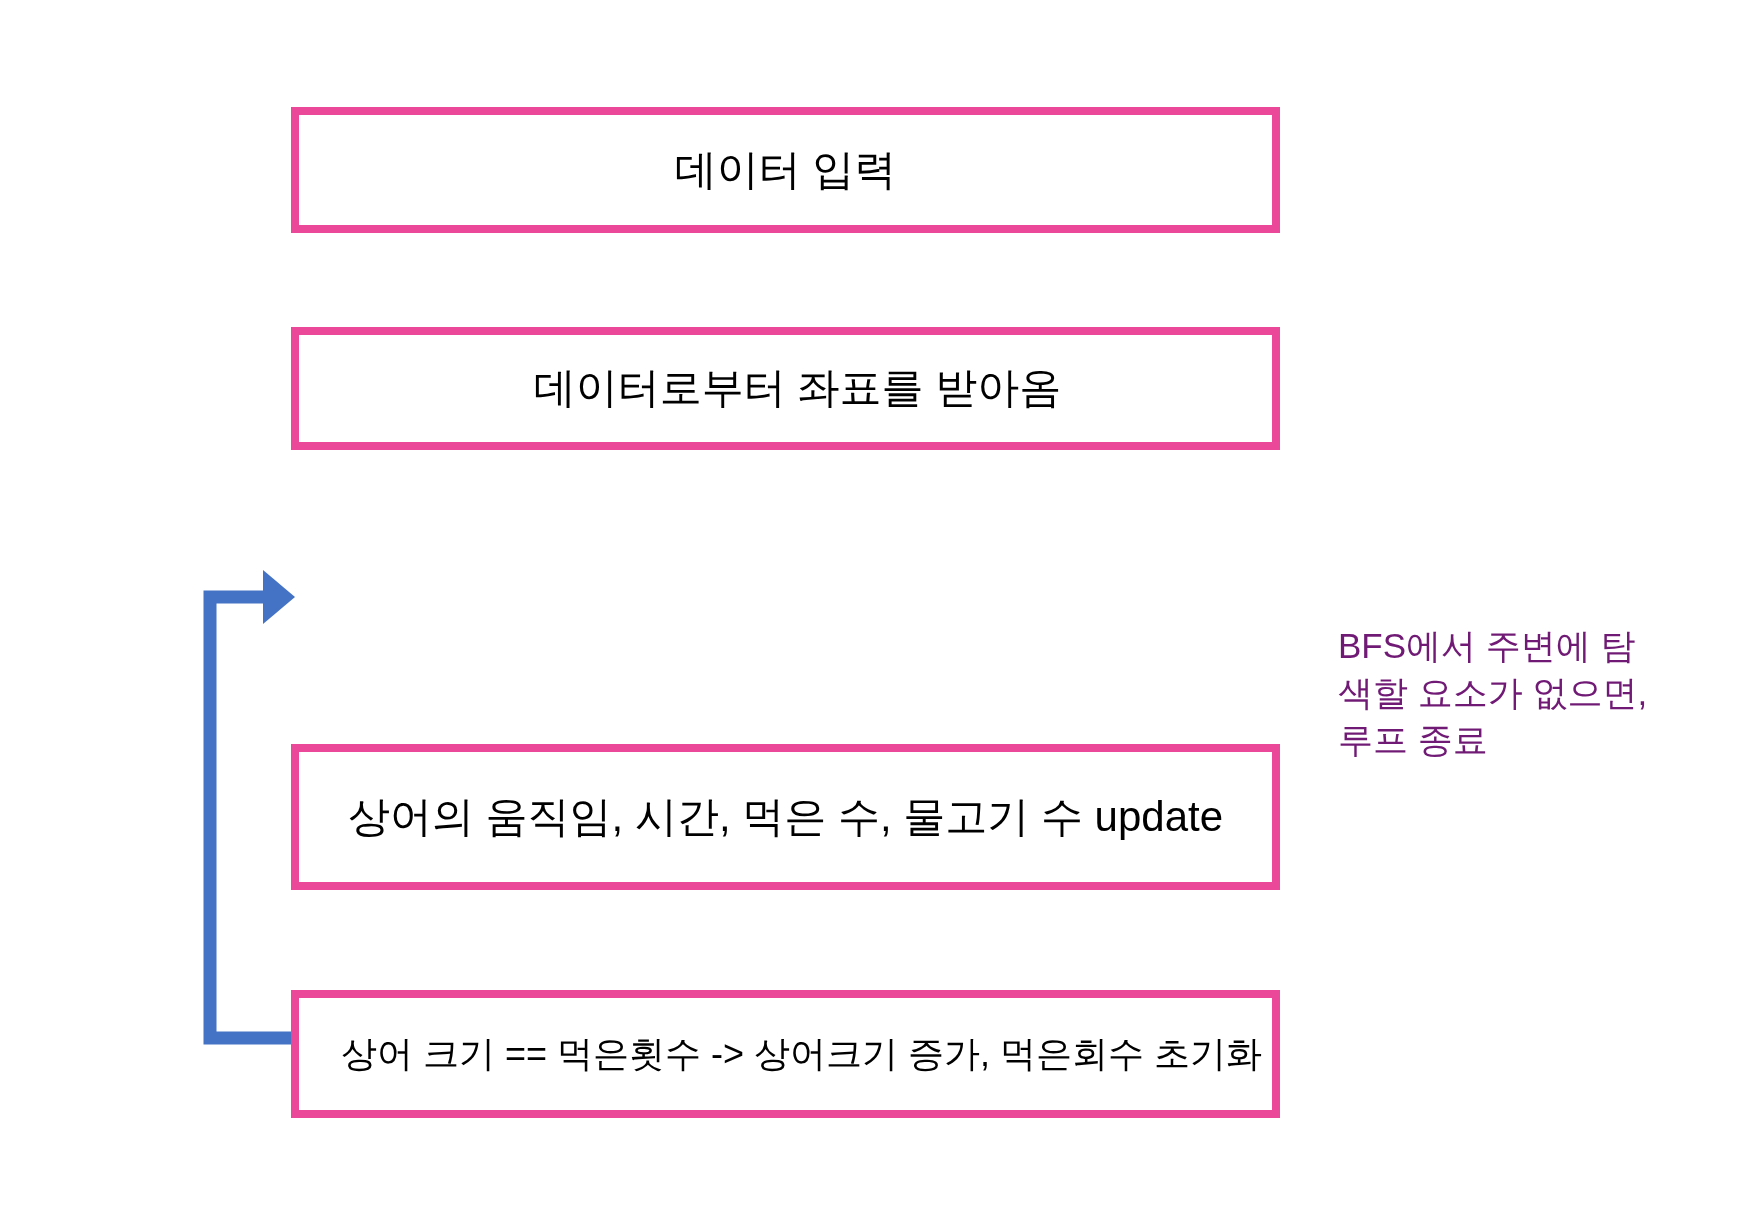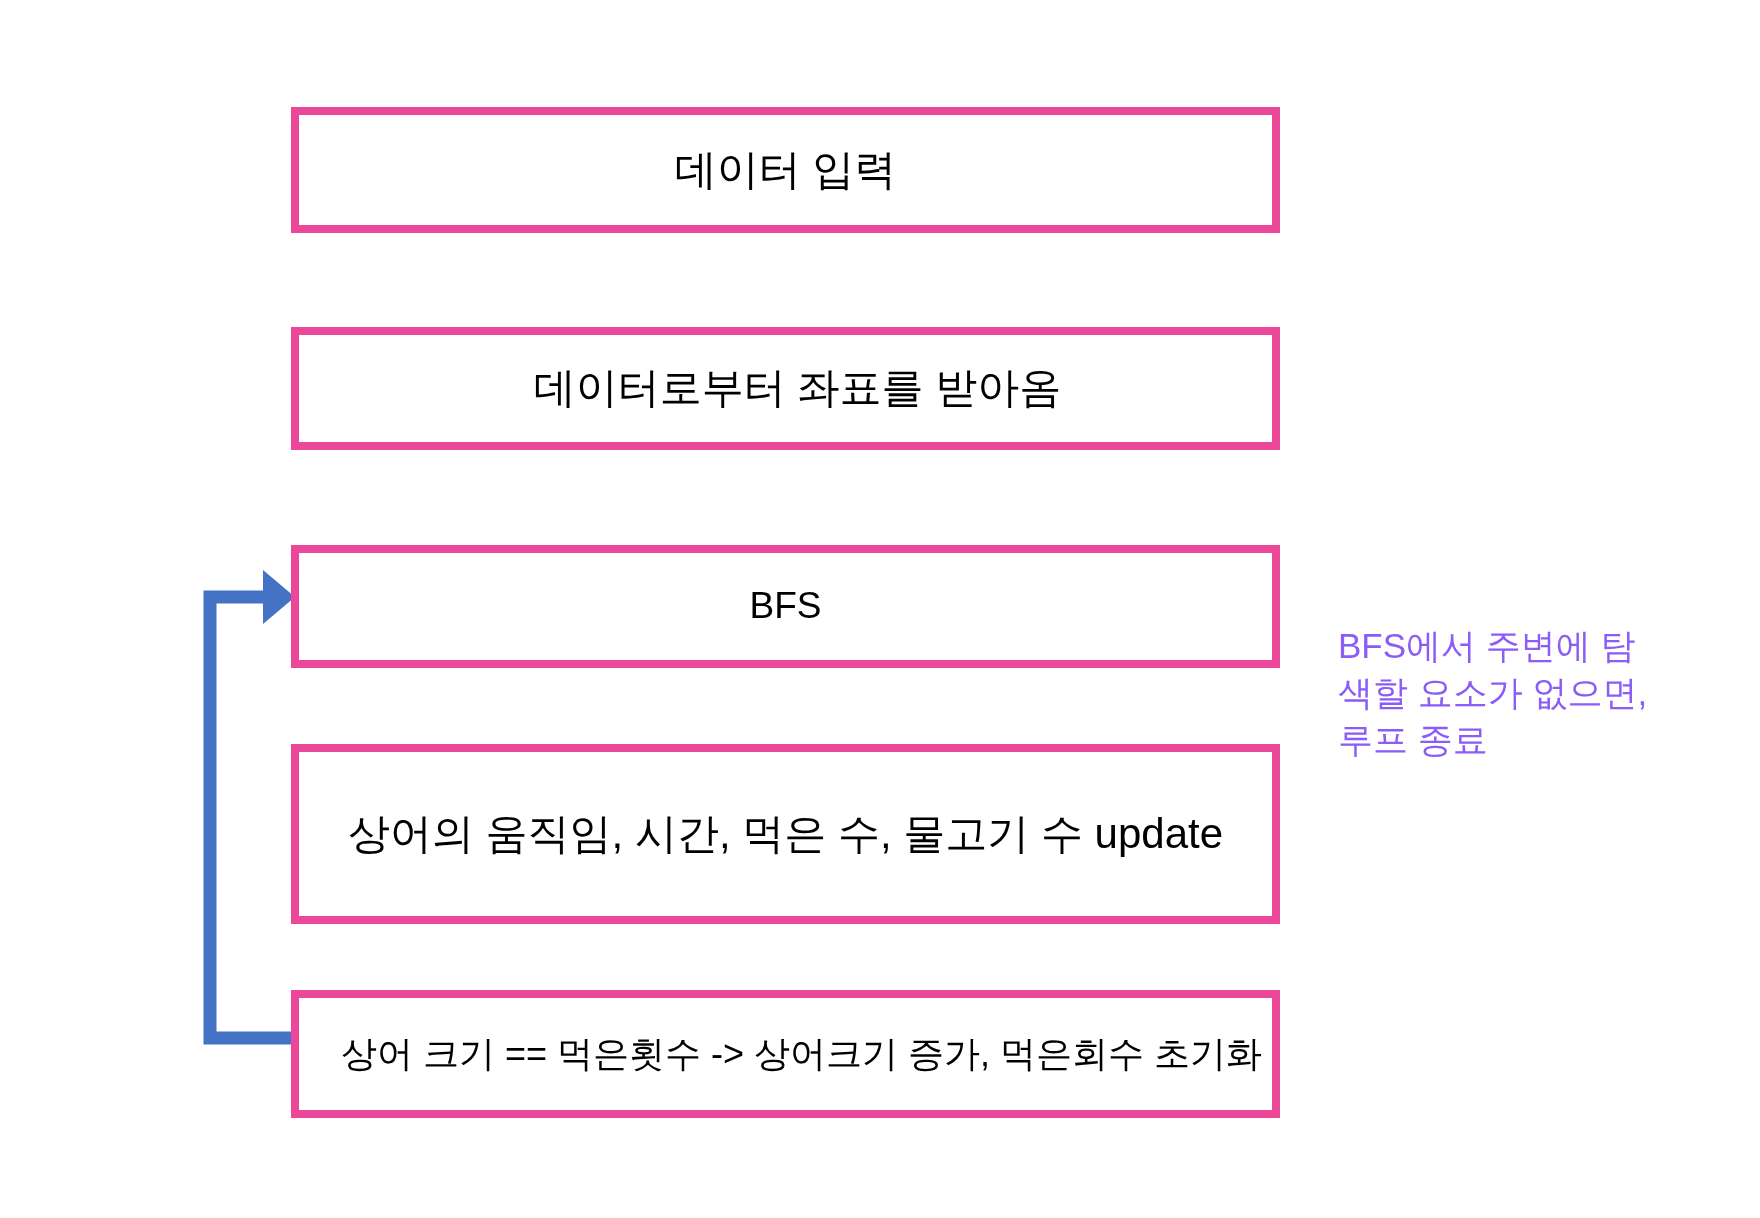--- a/index.html
+++ b/index.html
@@ -33,21 +33,21 @@
     display: block;
     line-height: 1.1;
   }
   .center .box-label { text-align: center; }
   .near-left .box-label { text-align: center; }
 
   
   #box-input      { left: 291px; top: 107px;  width: 989px; height: 126px; }
   #box-coords     { left: 291px; top: 327px;  width: 989px; height: 123px; }
   #box-bfs        { left: 291px; top: 545px;  width: 989px; height: 123px; }
-  #box-update     { left: 291px; top: 744px;  width: 989px; height: 180px; }
+  #box-update     { left: 291px; top: 744px;  width: 989px; height: 146px; }
   #box-grow       { left: 291px; top: 990px;  width: 989px; height: 128px; padding-left: 32px; }
 
   #box-input   .box-label { font-size: 42px; }
   #box-coords  .box-label { font-size: 42px; padding-left: 24px; }
   #box-bfs     .box-label { font-size: 37px; }
   #box-update  .box-label { font-size: 42px; }
   #box-grow    .box-label { font-size: 36px; }
 
   
   #loop-arrow-svg {
@@ -60,21 +60,21 @@
   }
 
   
   #loop-note {
     position: absolute;
     left: 1338px;
     top: 623px;
     width: 330px;
     font-size: 35px;
     line-height: 1.34;
-    color: #8b5cf6;
+    color: #701a75;
     white-space: pre-line;
   }
 </style>
 </head>
 <body>
 
 <div id="canvas">
 
   <svg id="loop-arrow-svg" viewBox="0 0 1760 1218" xmlns="http://www.w3.org/2000/svg">
 
@@ -84,23 +84,20 @@
   </svg>
 
   <div class="flow-box center" id="box-input">
     <span class="box-label">데이터 입력</span>
   </div>
 
   <div class="flow-box center" id="box-coords">
     <span class="box-label">데이터로부터 좌표를 받아옴</span>
   </div>
 
-  <div class="flow-box center" id="box-bfs">
-    <span class="box-label">BFS</span>
-  </div>
 
   <div class="flow-box center" id="box-update">
     <span class="box-label">상어의 움직임, 시간, 먹은 수, 물고기 수 update</span>
   </div>
 
   <div class="flow-box near-left" id="box-grow">
     <span class="box-label">상어 크기 == 먹은횟수 -&gt; 상어크기 증가, 먹은회수 초기화</span>
   </div>
 
   <div id="loop-note">BFS에서 주변에 탐색할 요소가 없으면, 루프 종료</div>

